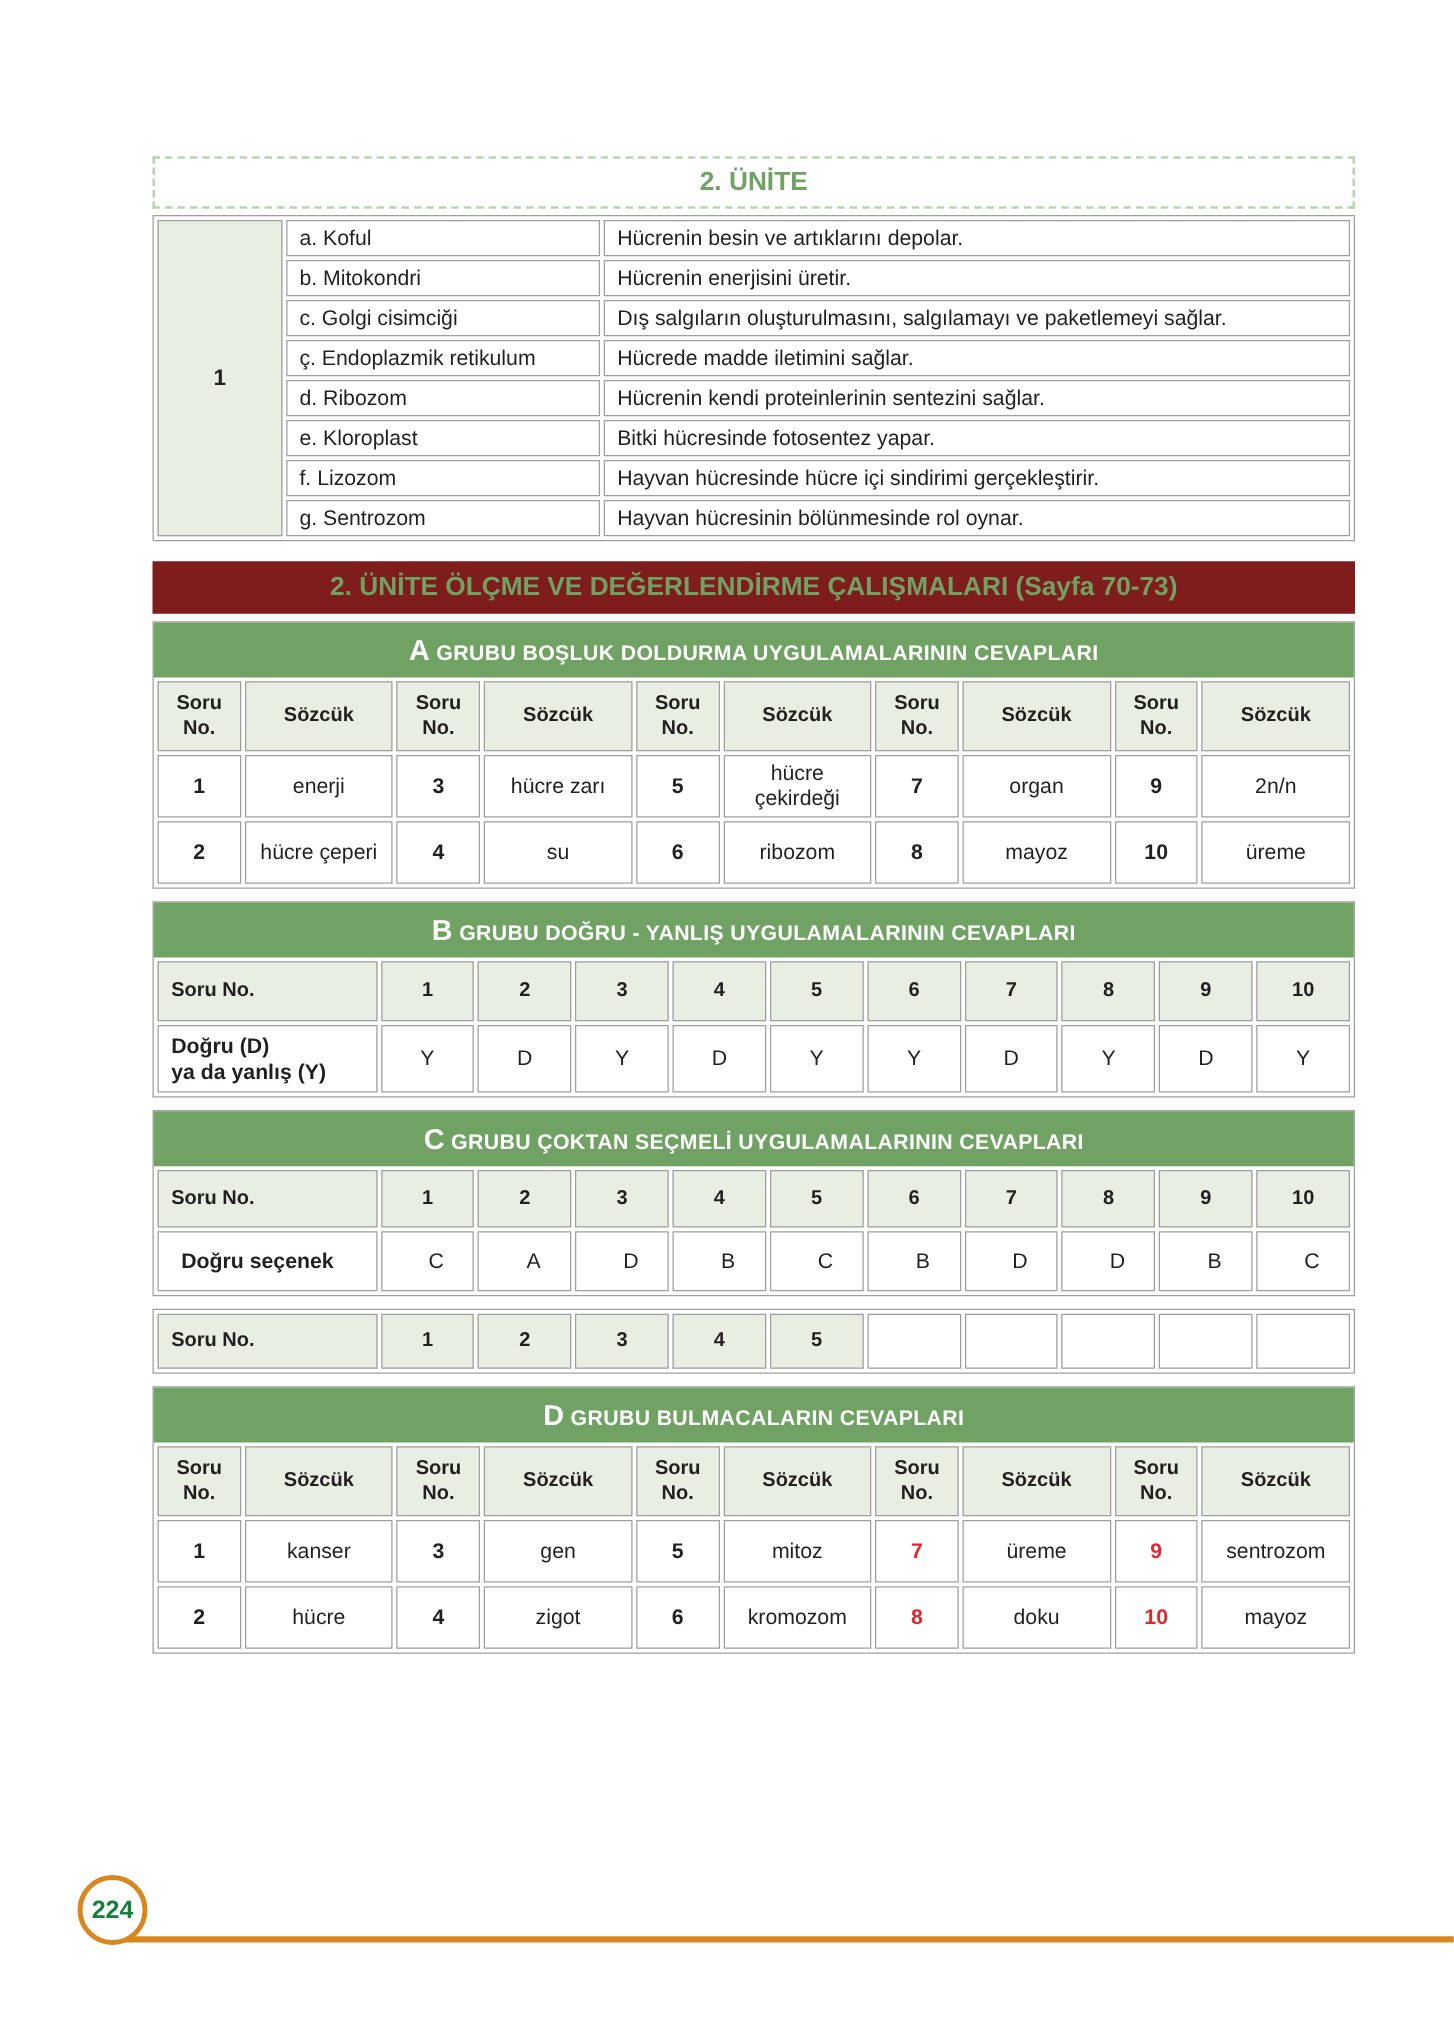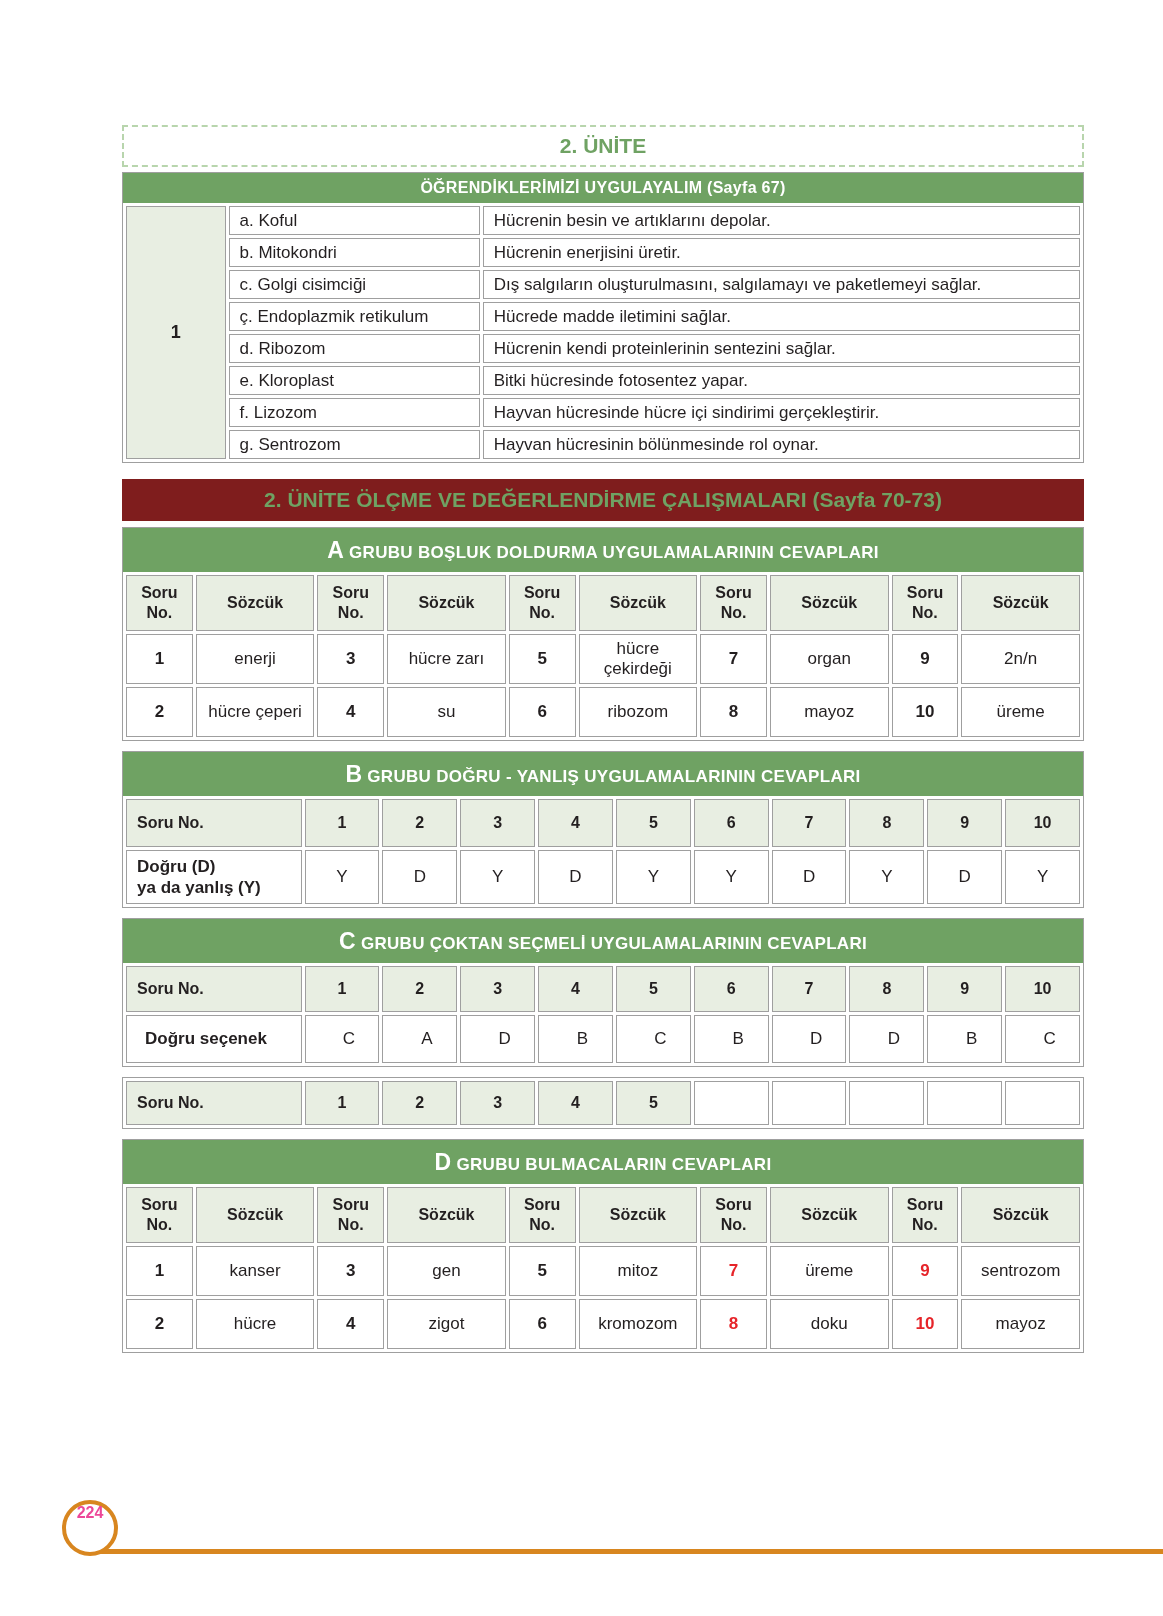--- a/index.html
+++ b/index.html
@@ -78,35 +78,34 @@
   
   .footer-line {
     position: absolute; top: 1549px; left: 95px; right: 0;
     height: 5px; background: #d8861f; border-radius: 3px 0 0 3px;
   }
   .page-circle {
     position: absolute; top: 1500px; left: 62px;
     width: 56px; height: 56px;
     border: 4px solid #d8861f; border-radius: 50%;
     background: #fff;
-    display: flex; align-items: flex-start; justify-content: center;
-    font-size: 16px; font-weight: bold; color: #ec4899;
+    display: flex; align-items: center; justify-content: center;
+    font-size: 20px; font-weight: bold; color: #15803d;
   }
 </style>
 </head>
 <body>
 
 <div class="content">
 
   <div class="unit-box">
     <span>2. ÜNİTE</span>
   </div>
 
   <section class="tbl">
-    <div class="caption small">ÖĞRENDİKLERİMİZİ UYGULAYALIM (Sayfa 67)</div>
     <table class="tbl-1">
       <colgroup>
           <col style="width:10.5%">
           <col style="width:26.5%">
           <col style="width:63%">
         </colgroup>
       <tbody>
           <tr>
         <td class="qno" rowspan="8">1</td>
         <td class="left">a. Koful</td>

